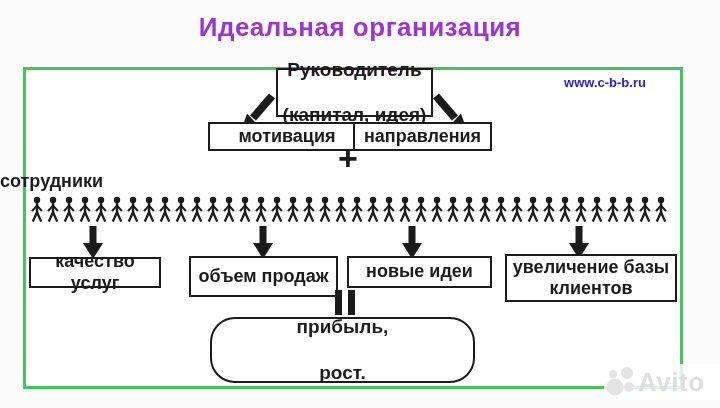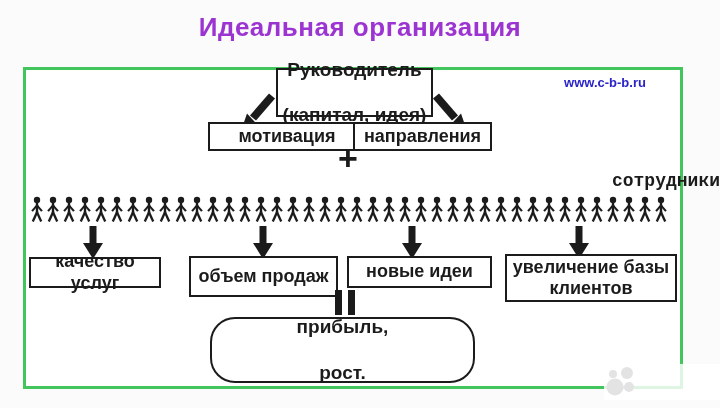--- a/index.html
+++ b/index.html
@@ -48,22 +48,22 @@
   .motivation-box { left: 208px; top: 122px; width: 158px; height: 29px; font-size: 18px; }
   .directions-box { left: 353px; top: 122px; width: 139px; height: 29px; font-size: 18px; }
 
   .plus-sign {
     left: 328px; top: 141px; width: 40px; height: 34px;
     text-align: center;
     font-size: 34px; font-weight: 900; line-height: 34px;
   }
   .employees-label {
     left: 0; width: 720px; top: 171px;
-    text-align: right;
-    font-size: 18px; font-weight: bold; font-family: Liberation Mono, monospace;
+    text-align: left;
+    font-size: 18px; font-weight: bold;
   }
 
   
   .people-row {
     left: 30px; top: 195px; width: 638px; height: 30px;
     display: flex;
     justify-content: space-between;
     align-items: flex-start;
   }
   .person { width: 14px; height: 29px; flex: 0 0 auto; }
@@ -509,13 +509,14 @@
   <span>рост.</span>
 </div>
 
 <div class="abs watermark">
   <svg class="logo" viewBox="0 0 34 32">
     <circle cx="9" cy="8" r="4" fill="#e3e3e3"></circle>
     <circle cx="23" cy="7" r="6" fill="#e3e3e3"></circle>
     <circle cx="11" cy="21" r="8.5" fill="#e3e3e3"></circle>
     <circle cx="25" cy="21" r="5" fill="#e3e3e3"></circle>
   </svg>
+  <span class="brand">Avito</span>
 </div>
 
 </body></html>

